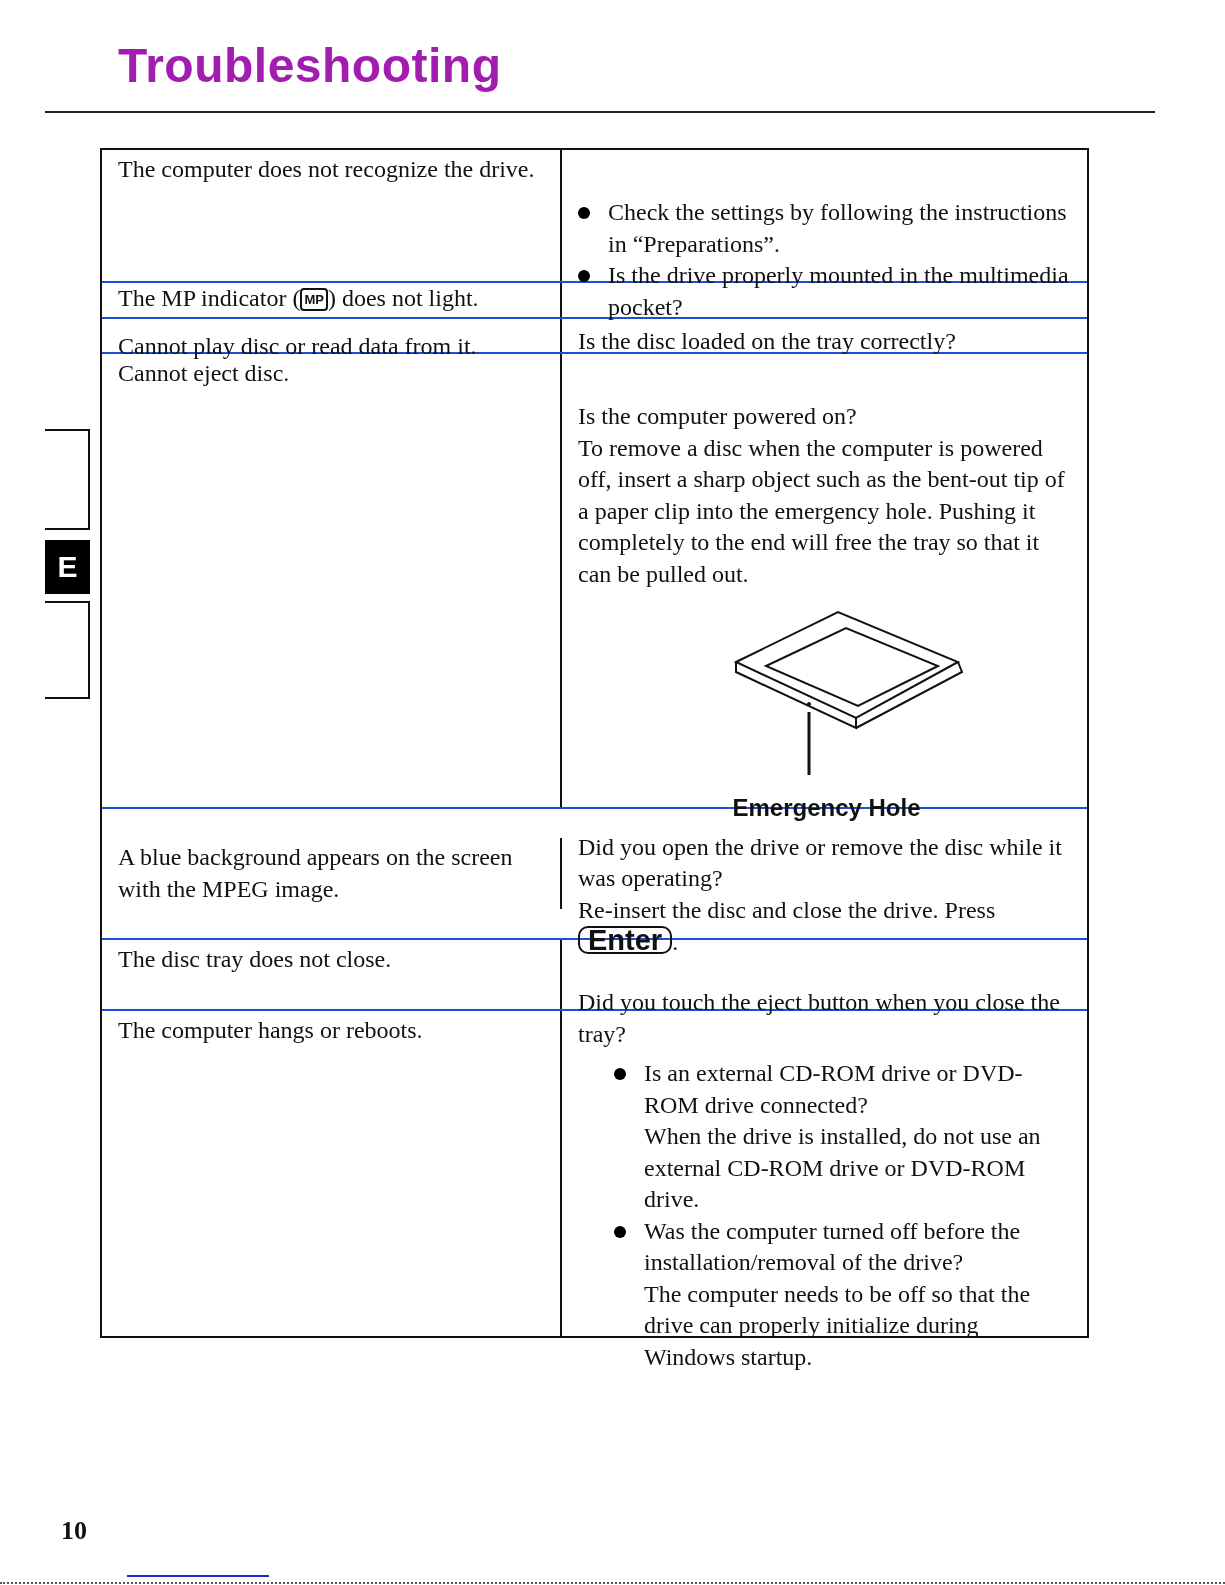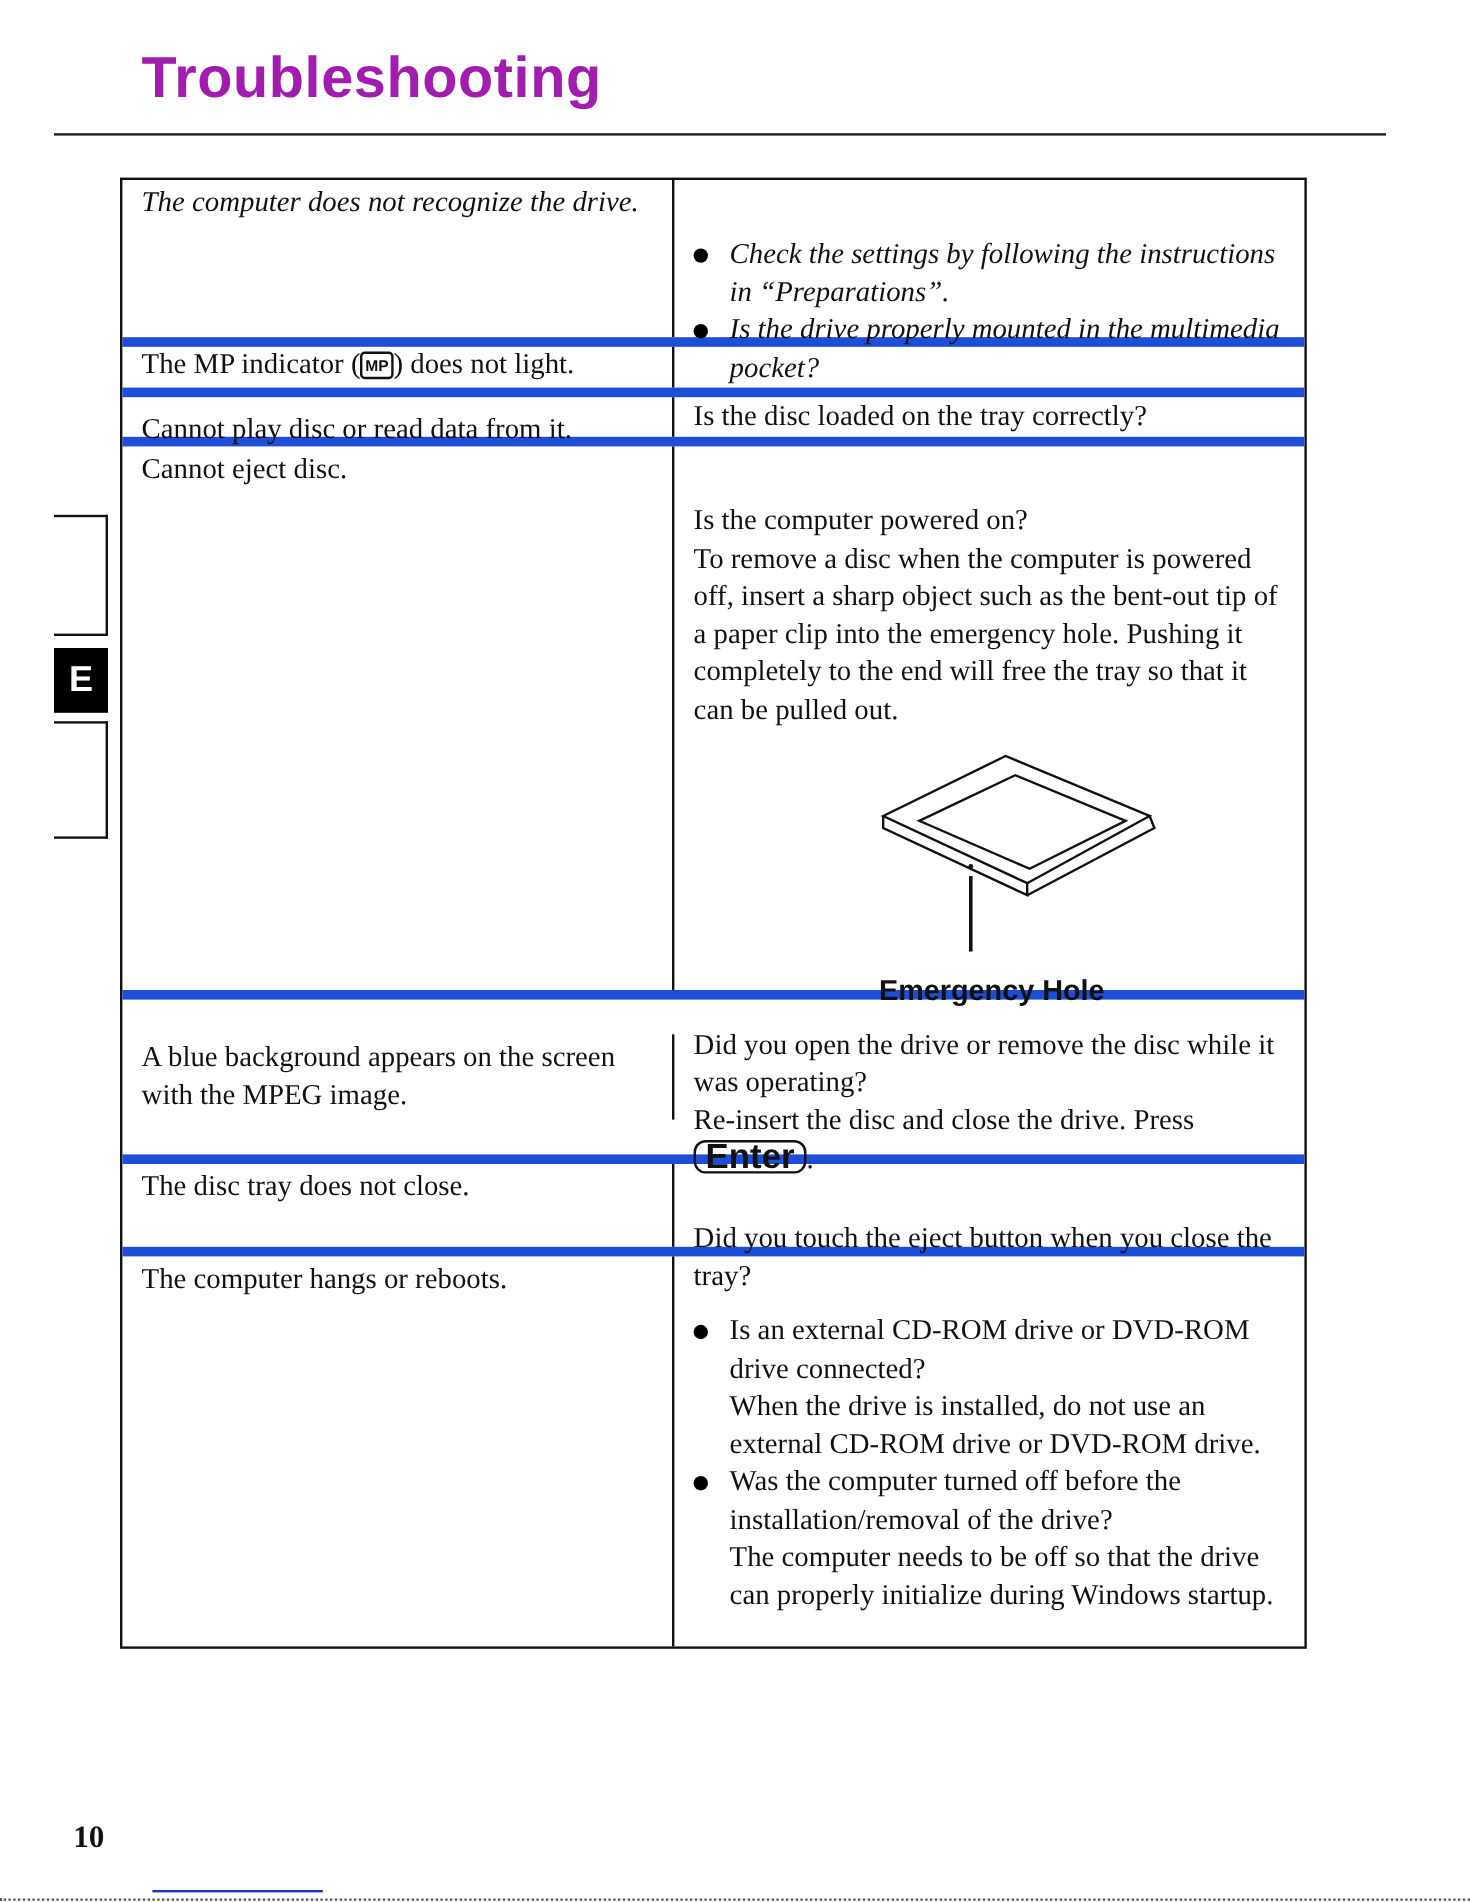--- a/index.html
+++ b/index.html
@@ -24,22 +24,22 @@
       position: absolute; left: 45px; top: 540px; width: 45px; height: 54px;
       background: #000; color: #fff;
       font-family: "Liberation Sans", "DejaVu Sans", sans-serif; font-weight: bold; font-size: 30px;
       display: flex; align-items: center; justify-content: center;
     }
     
     .tbl {
       position: absolute; left: 100px; top: 148px; width: 985px;
       border: 2px solid #111; border-collapse: collapse;
     }
-    .row { display: flex; border-top: 8px solid #1d4ed8; }
-    .row:first-child { border-top: none; font-style: italic; }
+    .row { display: flex; border-top: 2px solid #1d4ed8; }
+    .row:first-child { border-top: none; }
     .cell-l { width: 460px; padding: 4px 10px 4px 16px; box-sizing: border-box; border-right: 2px solid #111; }
     .cell-r { flex: 1; padding: 4px 12px 4px 16px; box-sizing: border-box; margin-top: 43px; }
     .txt { font-size: 24px; line-height: 31.5px; }
     .bul { display: flex; }
     .dot { width: 12px; height: 12px; border-radius: 50%; background: #000; margin-top: 10px; margin-right: 18px; flex: none; }
     .bul .body { flex: 1; }
     .mp-badge {
       display: inline-block; border: 2px solid #111; border-radius: 4px; font-family: "Liberation Sans", sans-serif;
       font-size: 13px; font-weight: bold; padding: 0 2px; line-height: 19px; vertical-align: 2px;
     }
@@ -131,21 +131,21 @@
         <span class="enter-key">Enter</span><span>.</span>
       </div>
     </div>
   </div>
 
   <div class="row" style="height:69px;">
     <div class="cell-l txt">The disc tray does not close.</div>
     <div class="cell-r txt">Did you touch the eject button when you close the tray?</div>
   </div>
 
-  <div class="row" style="height:325px;">
+  <div class="row" style="height:325px;gap:36px;">
     <div class="cell-l txt">The computer hangs or reboots.</div>
     <div class="cell-r txt">
       <div class="bul">
         <span class="dot"></span>
         <span class="body">
           <div>Is an external CD-ROM drive or DVD-ROM drive connected?</div>
           <div>When the drive is installed, do not use an external CD-ROM drive or DVD-ROM drive.</div>
         </span>
       </div>
       <div class="bul">

